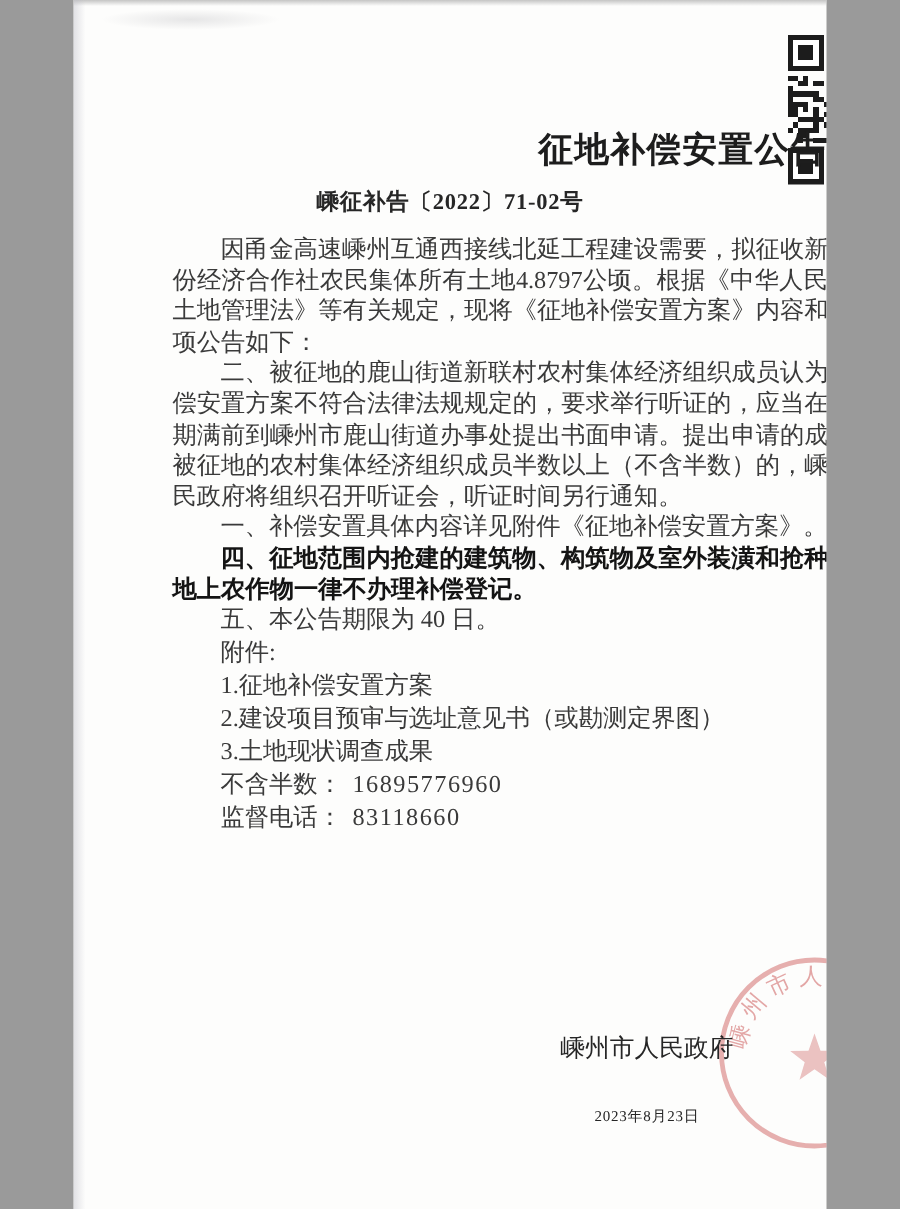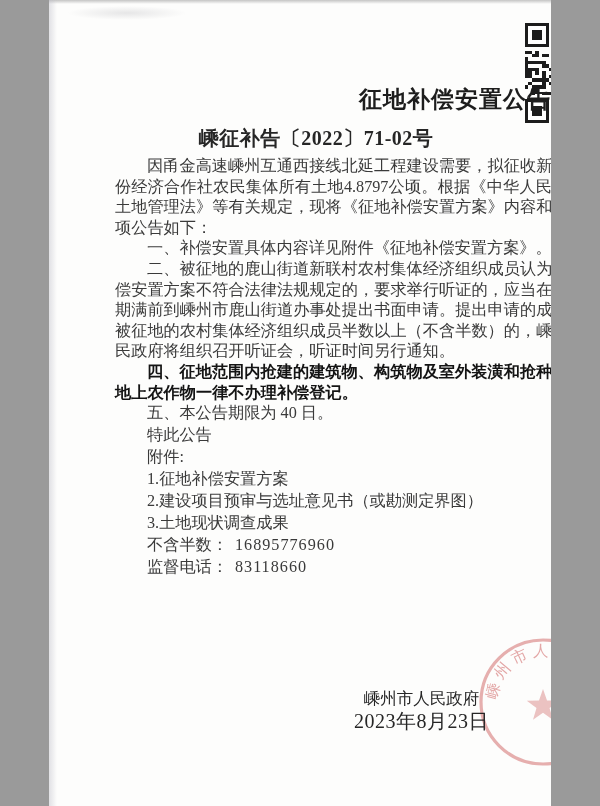--- a/index.html
+++ b/index.html
@@ -30,40 +30,40 @@
     font-size:10px; line-height:11.5px; text-align:center;
     color:#2b2b2b; font-weight:bold; letter-spacing:1px;
     font-family:"Liberation Sans","DejaVu Sans",sans-serif;
   }
   .doc-title {
     position:absolute; left:0; top:84px; width:100%; margin:0;
     text-align:right; font-size:23px; font-weight:700;
     letter-spacing:1px; color:#1d1d1d;
   }
   .doc-number {
-    position:absolute; left:16px; top:125px; width:100%;
-    text-align:center; font-size:20px; font-weight:700; color:#262626;
+    position:absolute; left:0; top:125px; width:100%;
+    text-align:center; font-size:15px; font-weight:700; color:#262626;
     letter-spacing:.5px;
   }
   .body-text {
     position:absolute; left:66px; top:156px; width:486px;
     font-size:16.2px; line-height:20.6px; text-align:justify;
   }
   .body-text p { margin:0; text-indent:32px; }
   .para.bold { font-weight:700; color:#141414; }
   .trail { line-height:22px; }
   .trail p { margin:0; text-indent:32px; }
   .contact-number { margin-left:7px; letter-spacing:1px; }
   
   .signature {
     position:absolute; right:62px; top:687px; text-align:center;
     color:#262626; z-index:2;
   }
   .signature .issuer { font-size:16.5px; line-height:23px; }
-  .signature .date  { font-size:20px; line-height:23px; letter-spacing:.5px; }
+  .signature .date  { font-size:10px; line-height:23px; letter-spacing:.5px;margin-top:23px; }
   .seal { position:absolute; left:426px; top:634px; width:136px; height:136px; z-index:1; opacity:.9; }
 </style>
 </head>
 <body>
 
 <div class="page">
 
   <div class="scan-edge-top"></div>
   <div class="scan-edge-left"></div>
   <div class="scan-smudge"></div>
@@ -398,27 +398,26 @@
       </svg>
     <div class="qr-label">阳光征迁</div>
   </div>
 
   <h1 class="doc-title">征地补偿安置公告</h1>
   <div class="doc-number">嵊征补告〔2022〕71-02号</div>
 
   <div class="body-text">
     <div>
         <p class="para">因甬金高速嵊州互通西接线北延工程建设需要，拟征收新联村股份经济合作社农民集体所有土地4.8797公顷。根据《中华人民共和国土地管理法》等有关规定，现将《征地补偿安置方案》内容和有关事项公告如下：</p>
+        <p class="para">二、被征地的鹿山街道新联村农村集体经济组织成员认为征地补偿安置方案不符合法律法规规定的，要求举行听证的，应当在本公告期满前到嵊州市鹿山街道办事处提出书面申请。提出申请的成员达到被征地的农村集体经济组织成员半数以上（不含半数）的，嵊州市人民政府将组织召开听证会，听证时间另行通知。</p>
         <p class="para">一、补偿安置具体内容详见附件《征地补偿安置方案》。</p>
-        <p class="para">二、被征地的鹿山街道新联村农村集体经济组织成员认为征地补偿安置方案不符合法律法规规定的，要求举行听证的，应当在本公告期满前到嵊州市鹿山街道办事处提出书面申请。提出申请的成员达到被征地的农村集体经济组织成员半数以上（不含半数）的，嵊州市人民政府将组织召开听证会，听证时间另行通知。</p>
         <p class="para bold">四、征地范围内抢建的建筑物、构筑物及室外装潢和抢种抢栽的地上农作物一律不办理补偿登记。</p>
         <p class="para">五、本公告期限为 40 日。</p>
       </div>
     <div class="trail">
-      <p>特此公告</p>
       <p>附件:</p>
       <div>
           <p>1.征地补偿安置方案</p>
           <p>2.建设项目预审与选址意见书（或勘测定界图）</p>
           <p>3.土地现状调查成果</p>
         </div>
       <div>
           <p><span>不含半数：</span><span class="contact-number">16895776960</span></p>
           <p><span>监督电话：</span><span class="contact-number">83118660</span></p>
         </div>

